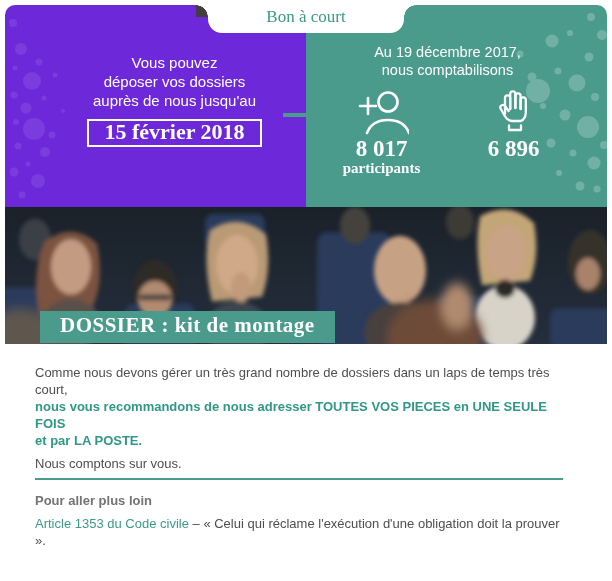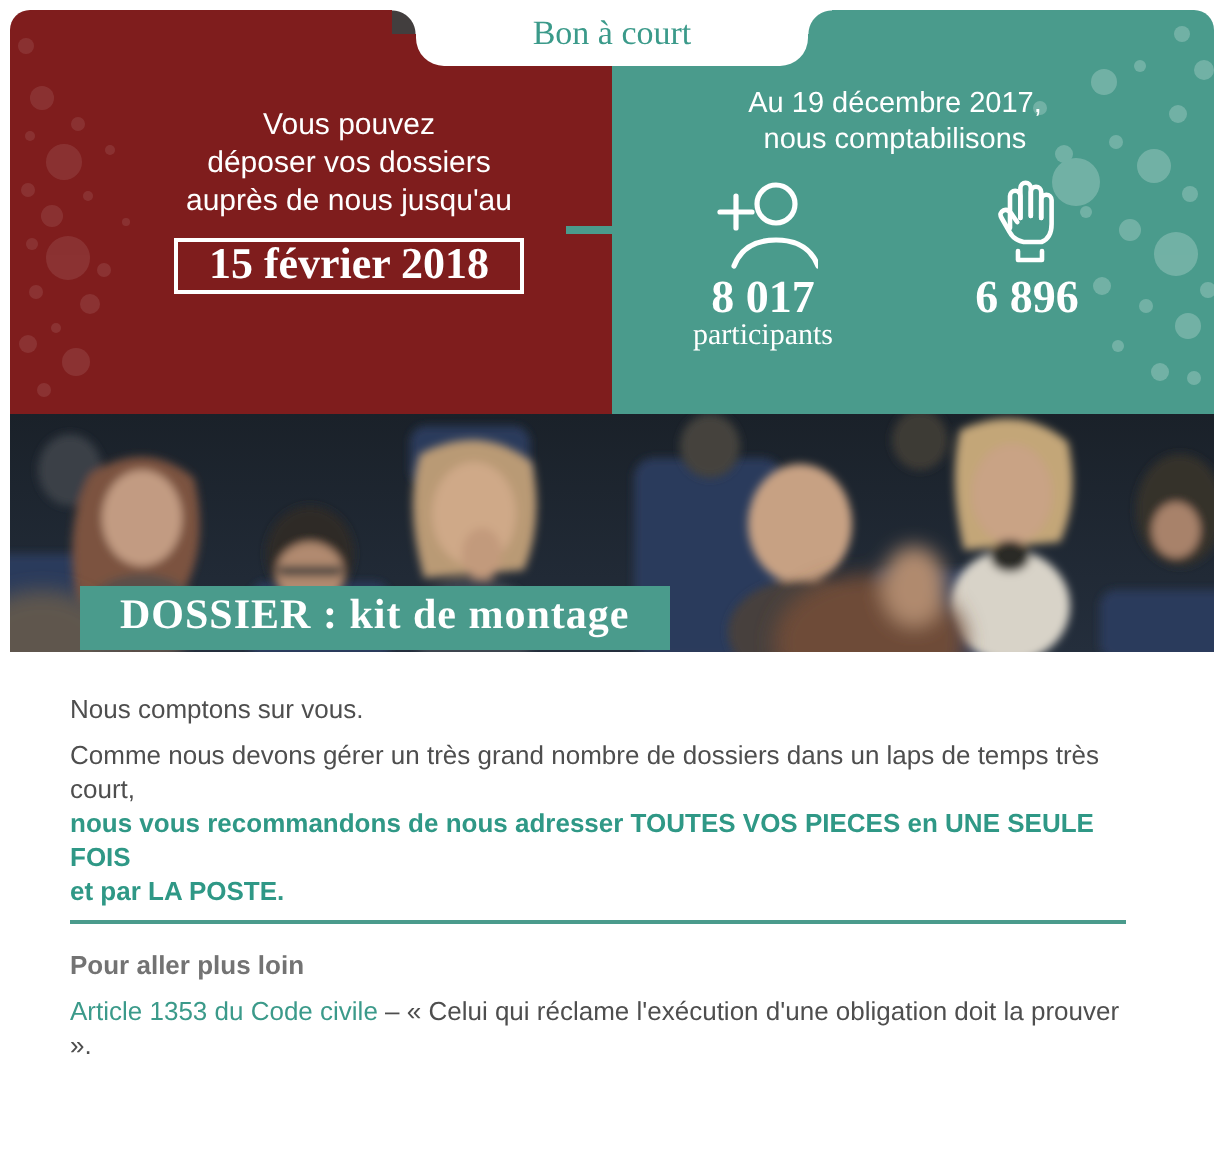--- a/index.html
+++ b/index.html
@@ -4,44 +4,44 @@
 <style>
   * { box-sizing: border-box; margin: 0; padding: 0; }
   html,body { background:#fff; }
   .page{
     width:612px;height:581px;background:#ffffff;position:relative;overflow:hidden;
     font-family:"Liberation Sans",sans-serif;
   }
   
   .band{position:relative;margin:5px 5px 0;height:202px;display:flex;}
   .panel{position:relative;overflow:hidden;width:301px;height:202px;color:#fff;}
-  .panel-dark{background:#7f1d1d;border-radius:10px 0 0 0;padding-left:12px;}
+  .panel-dark{background:#6d28d9;border-radius:10px 0 0 0;padding-left:12px;}
   .panel-teal{background:#4A9B8C;border-radius:0 10px 0 0;}
   .deco{position:absolute;inset:0;width:100%;height:100%;}
   .dark-copy{position:relative;z-index:1;text-align:center;padding:48px 0 0 26px;
     font-size:15px;line-height:19px;}
   .deadline-box{display:inline-block;margin-top:9px;border:2px solid #fff;
     padding:1px 15px 4px;font-family:"Liberation Serif",serif;font-weight:bold;font-size:22px;}
   .teal-copy{position:relative;z-index:1;text-align:center;padding:38px 18px 0 0;
     font-size:14.5px;line-height:18px;}
   .stats{display:flex;justify-content:center;gap:20px;margin-top:9px;}
   .stat{width:112px;text-align:center;}
   .stat-iconwrap{height:47px;display:flex;align-items:flex-end;justify-content:center;}
   .stat-value{font-family:"Liberation Serif",serif;font-weight:bold;font-size:23px;margin-top:5px;}
-  .stat-label{font-family:"Liberation Serif",serif;font-weight:normal;font-size:15px;margin-top:1px;}
+  .stat-label{font-family:"Liberation Serif",serif;font-weight:bold;font-size:15px;margin-top:1px;}
   .tab{position:absolute;top:-5px;left:50%;transform:translateX(-50%);
     width:196px;height:33px;background:#fff;border-radius:0 0 14px 14px;z-index:4;
     display:flex;align-items:center;justify-content:center;
     font-family:"Liberation Serif",serif;font-size:17px;color:#3B9A8A;}
   .fillet{position:absolute;top:0;width:12px;height:12px;z-index:4;}
   .fillet-left{left:calc(50% - 110px);background:radial-gradient(circle at 0 100%, #423E3E 11.5px, #ffffff 12px);}
   .fillet-right{left:calc(50% + 98px);background:radial-gradient(circle at 100% 100%, #4A9B8C 11.5px, #ffffff 12px);}
   .connector{position:absolute;left:278px;top:108px;width:28px;height:4px;background:#4A9B8C;z-index:3;}
   
-  .photo{position:relative;margin:0 5px;height:119px;overflow:hidden;background:#b91c1c;}
+  .photo{position:relative;margin:0 5px;height:137px;overflow:hidden;background:#b91c1c;}
   .photo svg{display:block;width:100%;height:100%;}
   .photo-banner{position:absolute;left:35px;bottom:1px;background:#4A9B8C;color:#fff;
     font-family:"Liberation Serif",serif;font-weight:bold;font-size:21px;
     padding:2px 20px 5px;letter-spacing:.5px;z-index:2;}
   
   .content{padding:20px 0 0 35px;width:572px;font-size:13px;line-height:17px;color:#4E4E4E;}
   .content p{margin:0 0 6px;}
   .accent{color:#2F9886;font-weight:bold;}
   .divider{border:none;border-top:2px solid #4A9B8C;width:528px;margin:4px 0 12px;}
   .more-heading{color:#737373;font-weight:bold;margin:0 0 6px;}
@@ -203,23 +203,23 @@
       <g filter="url(#b2)">
         <ellipse cx="430" cy="114" rx="48" ry="34" fill="#6e4c38"></ellipse>
         <ellipse cx="452" cy="86" rx="16" ry="20" fill="#b08a6e"></ellipse>
         <ellipse cx="16" cy="114" rx="36" ry="26" fill="#5f564e"></ellipse>
       </g>
     </svg>
     <div class="photo-banner">DOSSIER : kit de montage</div>
   </div>
 
   <div class="content">
-    <p>Nous comptons sur vous.</p>
     <p><span>Comme nous devons gérer un très grand nombre de dossiers dans un laps de temps très court,</span><br>
       <span class="accent">nous vous recommandons de nous adresser TOUTES VOS PIECES en UNE SEULE FOIS<br>et par LA POSTE.</span></p>
+    <p>Nous comptons sur vous.</p>
 
     <hr class="divider">
 
     <p class="more-heading">Pour aller plus loin</p>
     <p class="link-line"><a>Article 1353 du Code civile</a><span> – « Celui qui réclame l'exécution d'une obligation doit la prouver ».</span></p>
 
   </div>
 
 </div>
 

